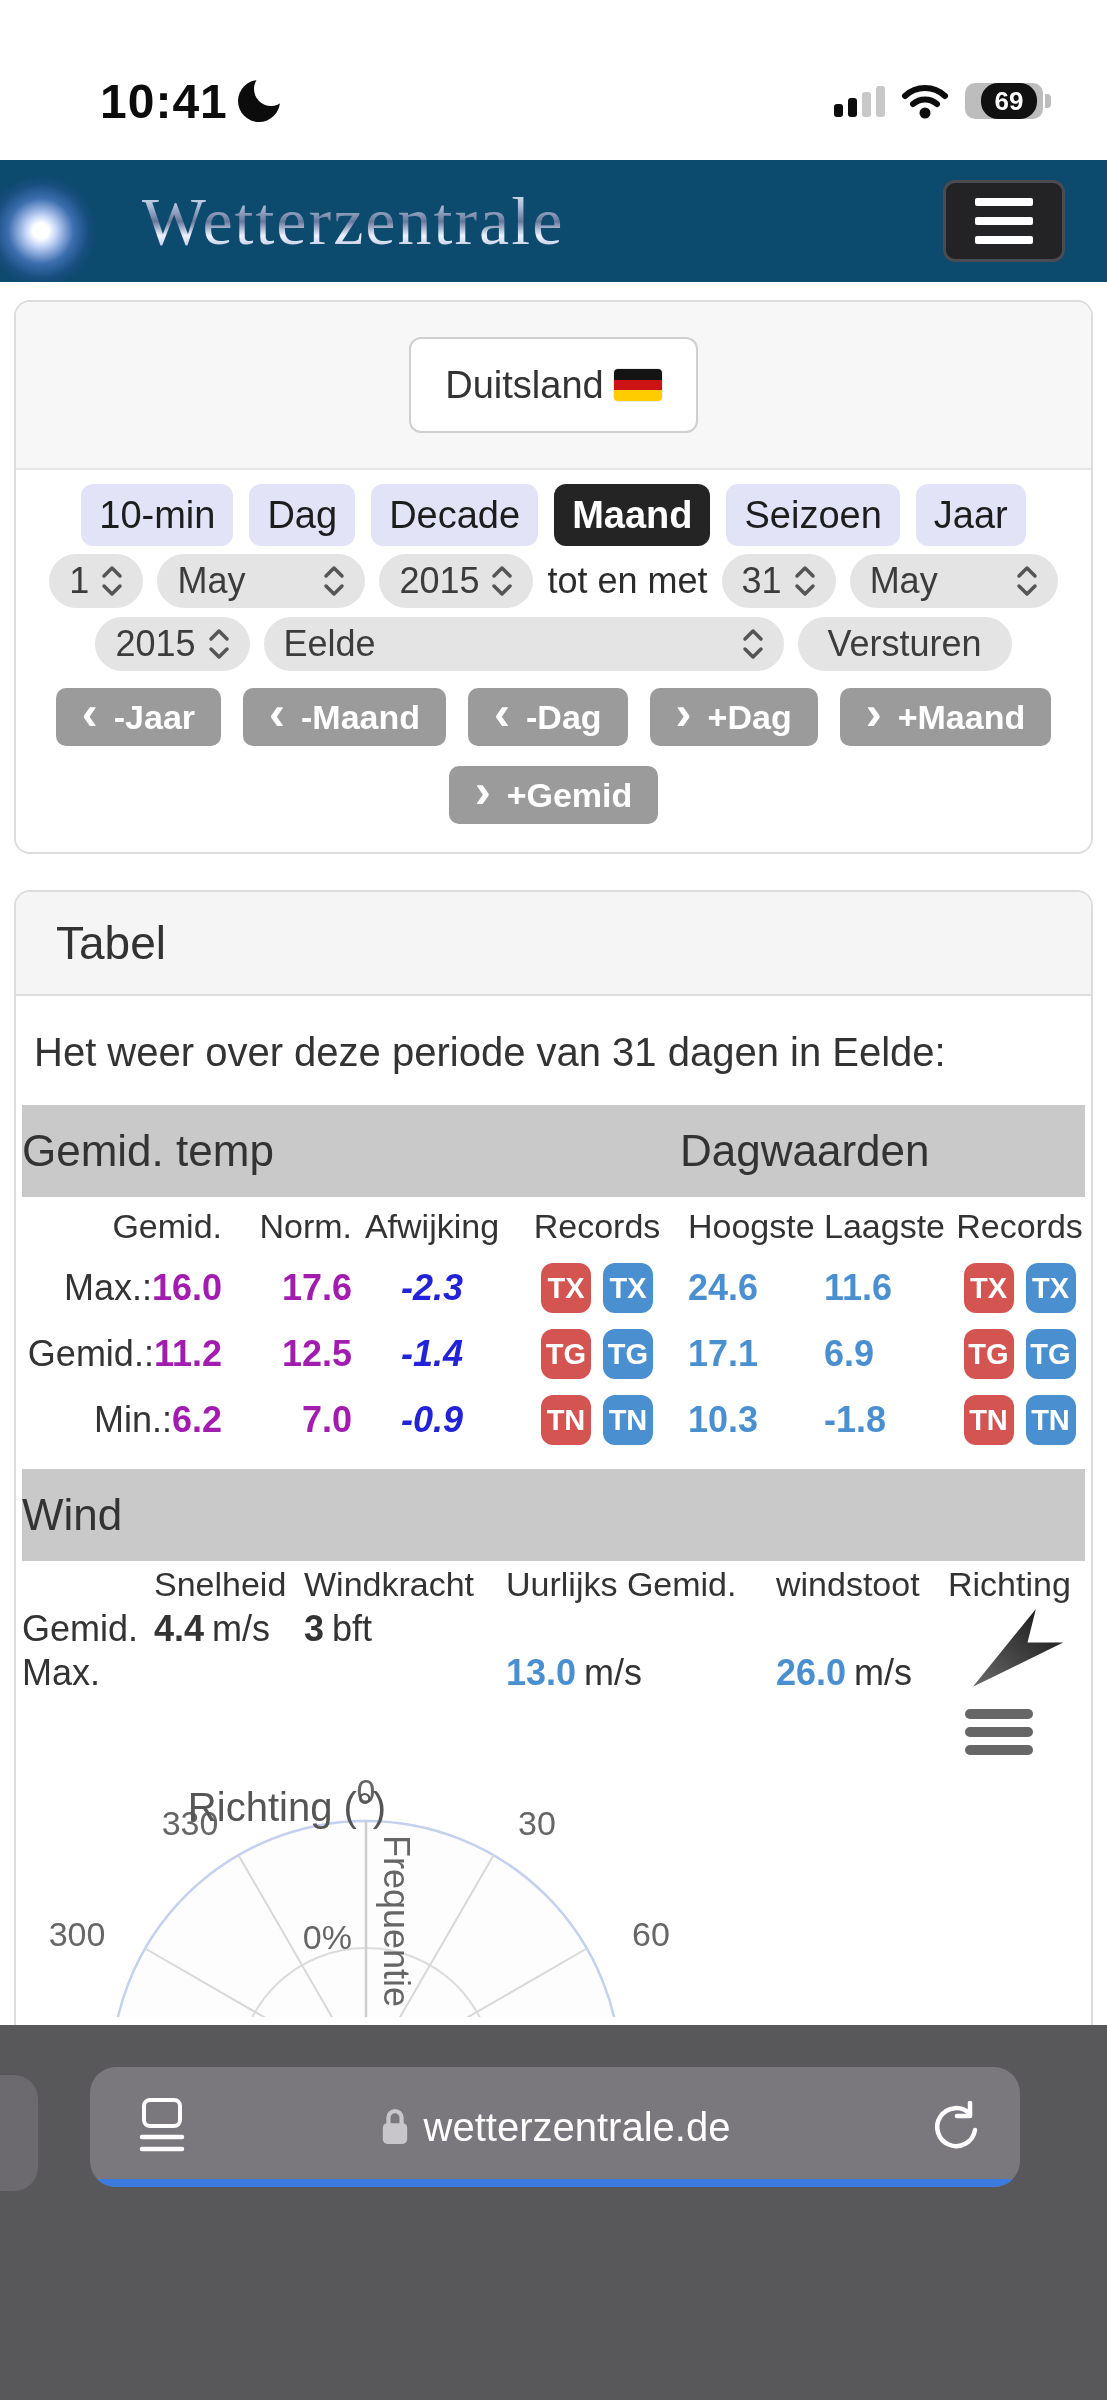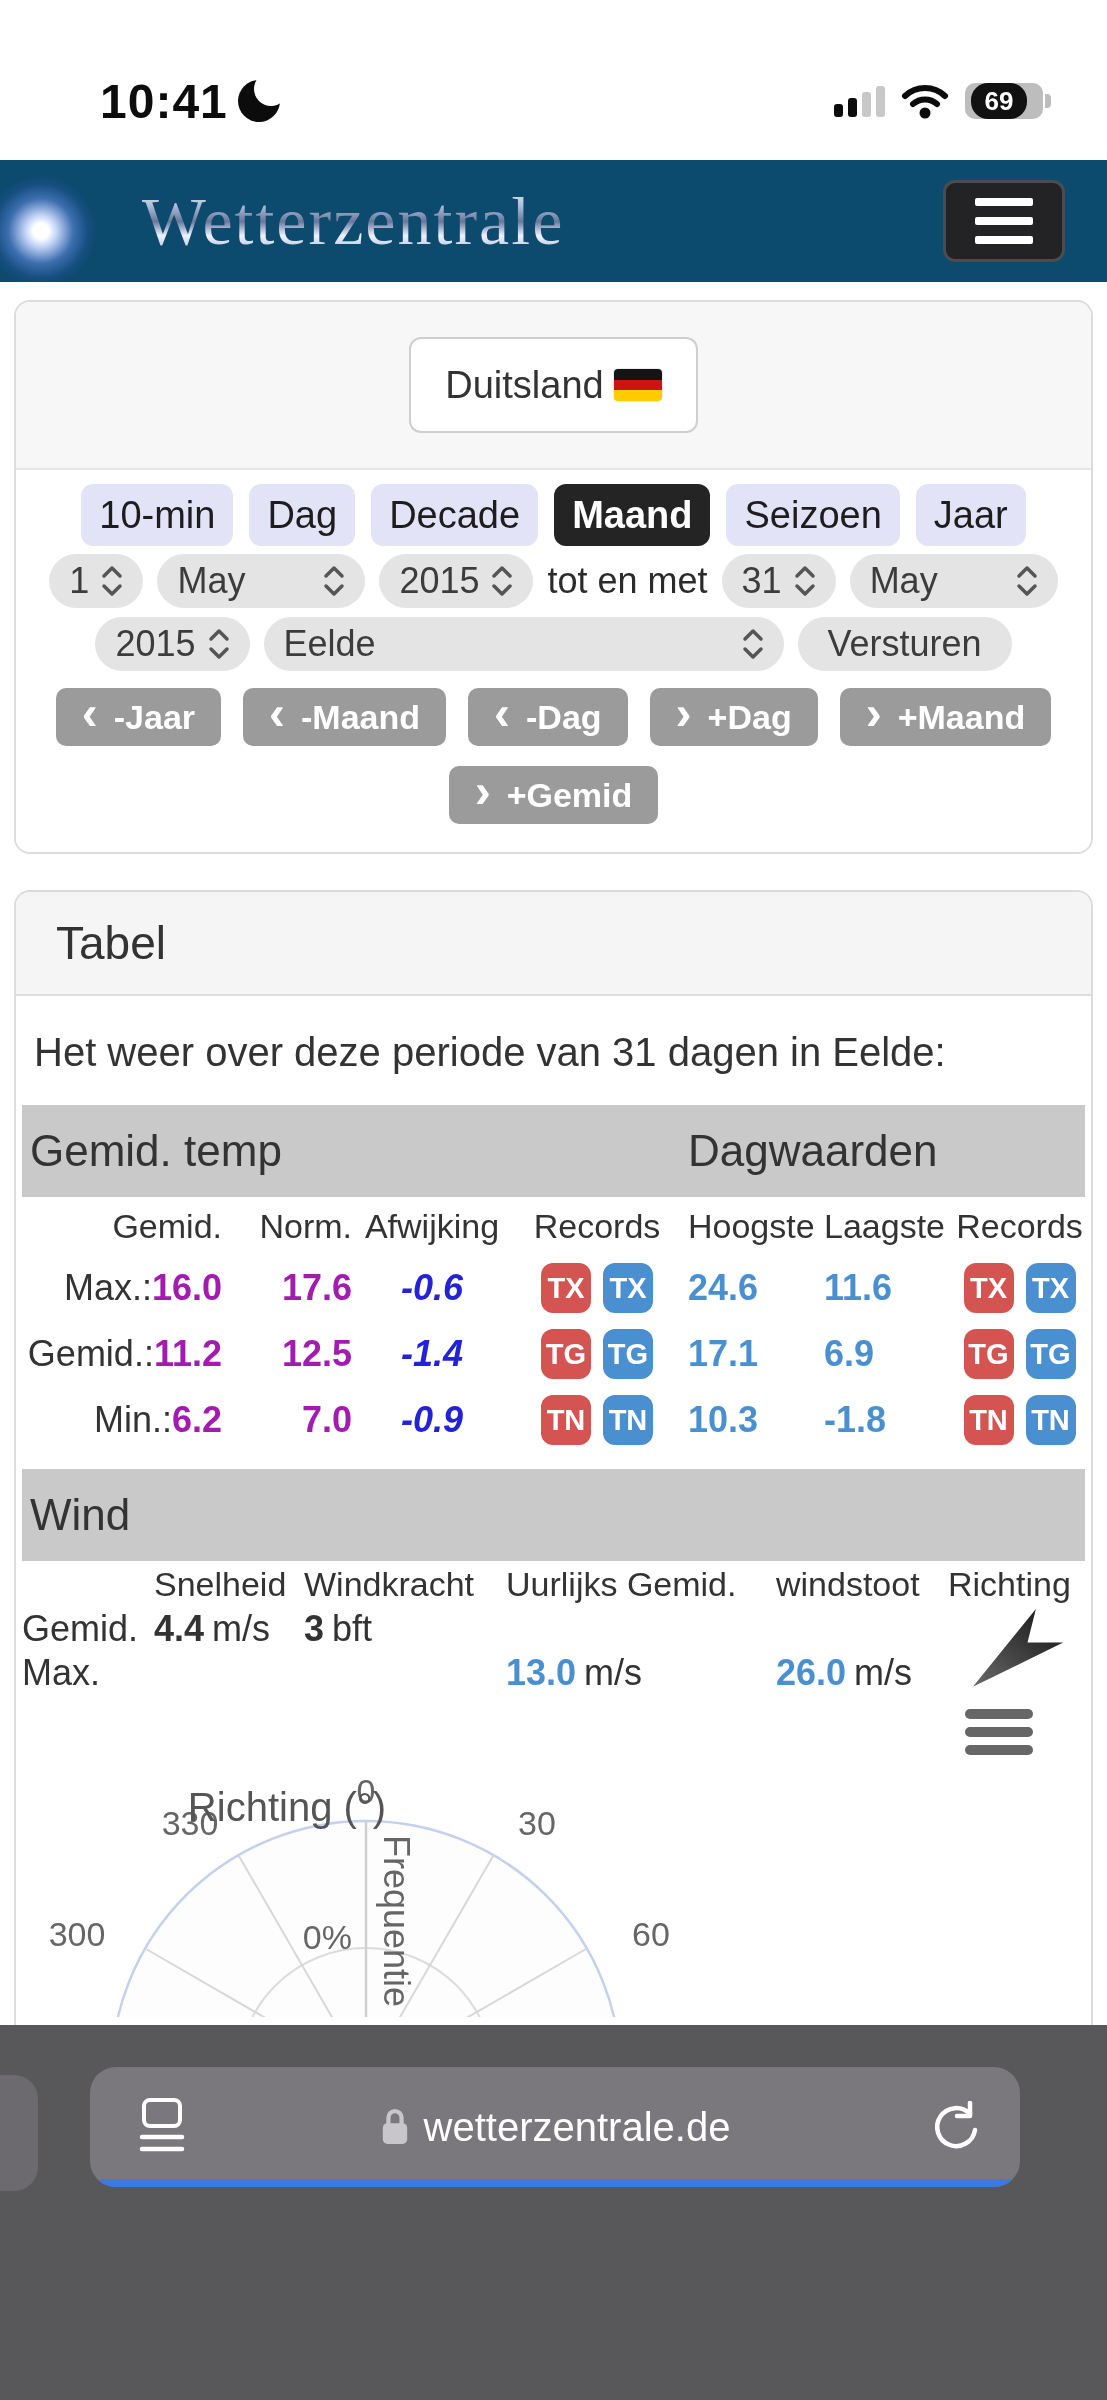--- a/index.html
+++ b/index.html
@@ -11,21 +11,21 @@
   .time-wrap { display:flex; align-items:center; gap:10px; }
   .time { font-size:48px; font-weight:bold; color:#0c0c0c; letter-spacing:1px; }
   .moon { position:relative; width:42px; height:42px; border-radius:50%; background:#0c0c0c; overflow:visible; }
   .moon::after { content:""; position:absolute; width:34px; height:34px; border-radius:50%; background:#fff; left:16px; top:-8px; }
   .status-icons { display:flex; align-items:center; gap:16px; }
   .signal { display:flex; align-items:flex-end; gap:5px; height:32px; }
   .signal i { display:block; width:9px; border-radius:3px; }
   .signal .s1{height:13px;background:#0c0c0c;} .signal .s2{height:19px;background:#0c0c0c;}
   .signal .s3{height:25px;background:#c8c8c8;} .signal .s4{height:31px;background:#c8c8c8;}
   .battery { position:relative; width:78px; height:36px; background:#bdbdbd; border-radius:10px; }
-  .battery .fill { position:absolute; left:6px; top:0; width:72%; height:100%; background:#111; border-radius:17px; display:flex; align-items:center; justify-content:center; }
+  .battery .fill { position:absolute; left:16px; top:0; width:72%; height:100%; background:#111; border-radius:17px; display:flex; align-items:center; justify-content:center; }
   .battery .fill span { color:#fff; font-size:26px; font-weight:bold; }
   .battery .nub { position:absolute; right:-8px; top:11px; width:6px; height:14px; background:#bdbdbd; border-radius:0 4px 4px 0; }
 
   
   .app-header { height:122px; background:#0c4a6e; position:relative; }
   .logo { position:absolute; left:0; top:0; width:706px; height:122px; overflow:hidden;
     background:radial-gradient(ellipse 140% 160% at 50% 115%, #22foli 0%, transparent 0%),
                linear-gradient(180deg,#060a1e 0%, #10203f 45%, #1b2f5e 60%, #0a1026 100%); display:flex; align-items:center; justify-content:center; }
   .flare { position:absolute; left:-14px; top:16px; width:110px; height:110px;
     background:radial-gradient(circle,#ffffff 0 10%, rgba(205,220,255,.95) 20%, rgba(120,155,255,.45) 42%, rgba(80,110,230,.15) 60%, transparent 72%); }
@@ -60,21 +60,21 @@
   .nav-btn { background:#9b9b9b; color:#fff; border-radius:10px; height:58px; padding:0 26px; display:flex; align-items:center; gap:16px;
     font-size:34px; font-weight:bold; cursor:pointer; }
   .nav-btn .chev { font-size:48px; font-weight:bold; line-height:1; transform:translateY(-4px); }
 
   
   .card2 { margin:36px 14px 0; border:2px solid #dcdcdc; border-bottom:none; border-radius:16px 16px 0 0; background:#fff; height:1512px; }
   .card2-header { background:#f5f5f5; padding:24px 40px; font-size:46px; color:#333; border-bottom:2px solid #ddd; border-radius:14px 14px 0 0; }
   .card2-body { background:#fff; padding:34px 6px 0; position:relative; }
   .intro { font-size:40px; color:#333; padding:0 12px; }
   .band { background:#c9c9c9; margin-top:30px; height:92px; display:grid; grid-template-columns:658px 1fr; align-items:center; font-size:44px; color:#333; }
-  .band > div { padding-left:8px; }
+  .band > div { }
   .band.single { grid-template-columns:1fr; }
 
   .temp-grid { display:grid; grid-template-columns:200px 130px 160px 170px 136px 136px 131px; align-items:center; }
   .temp-grid .hd { font-size:34px; color:#333; height:58px; display:flex; align-items:center; }
   .temp-grid .cell { font-size:36px; height:66px; display:flex; align-items:center; }
   .a-r { justify-content:flex-end; } .a-c { justify-content:center; } .a-l { justify-content:flex-start; padding-left:6px; }
   .temp-grid b { font-weight:bold; color:#a21caf; }
   .dev { color:#2222d8; font-weight:bold; font-style:italic; }
   .blue-val { color:#4a90d0; font-weight:bold; }
   .badges { gap:12px; }
@@ -261,21 +261,21 @@
       <div class="hd a-l">Laagste</div>
       <div class="hd a-c">Records</div>
 
       <div class="cell a-r">
           <span>Max.:</span>
           <b>16.0</b>
         </div>
       <div class="cell a-r">
           <b>17.6</b>
         </div>
-      <div class="cell a-c dev">-0.6</div>
+      <div class="cell a-c dev">-2.3</div>
       <div class="cell a-c badges">
         <span class="badge br">TX</span>
         <span class="badge bb">TX</span>
       </div>
       <div class="cell a-l blue-val">24.6</div>
       <div class="cell a-l blue-val">11.6</div>
       <div class="cell a-c badges">
         <span class="badge br">TX</span>
         <span class="badge bb">TX</span>
       </div>

